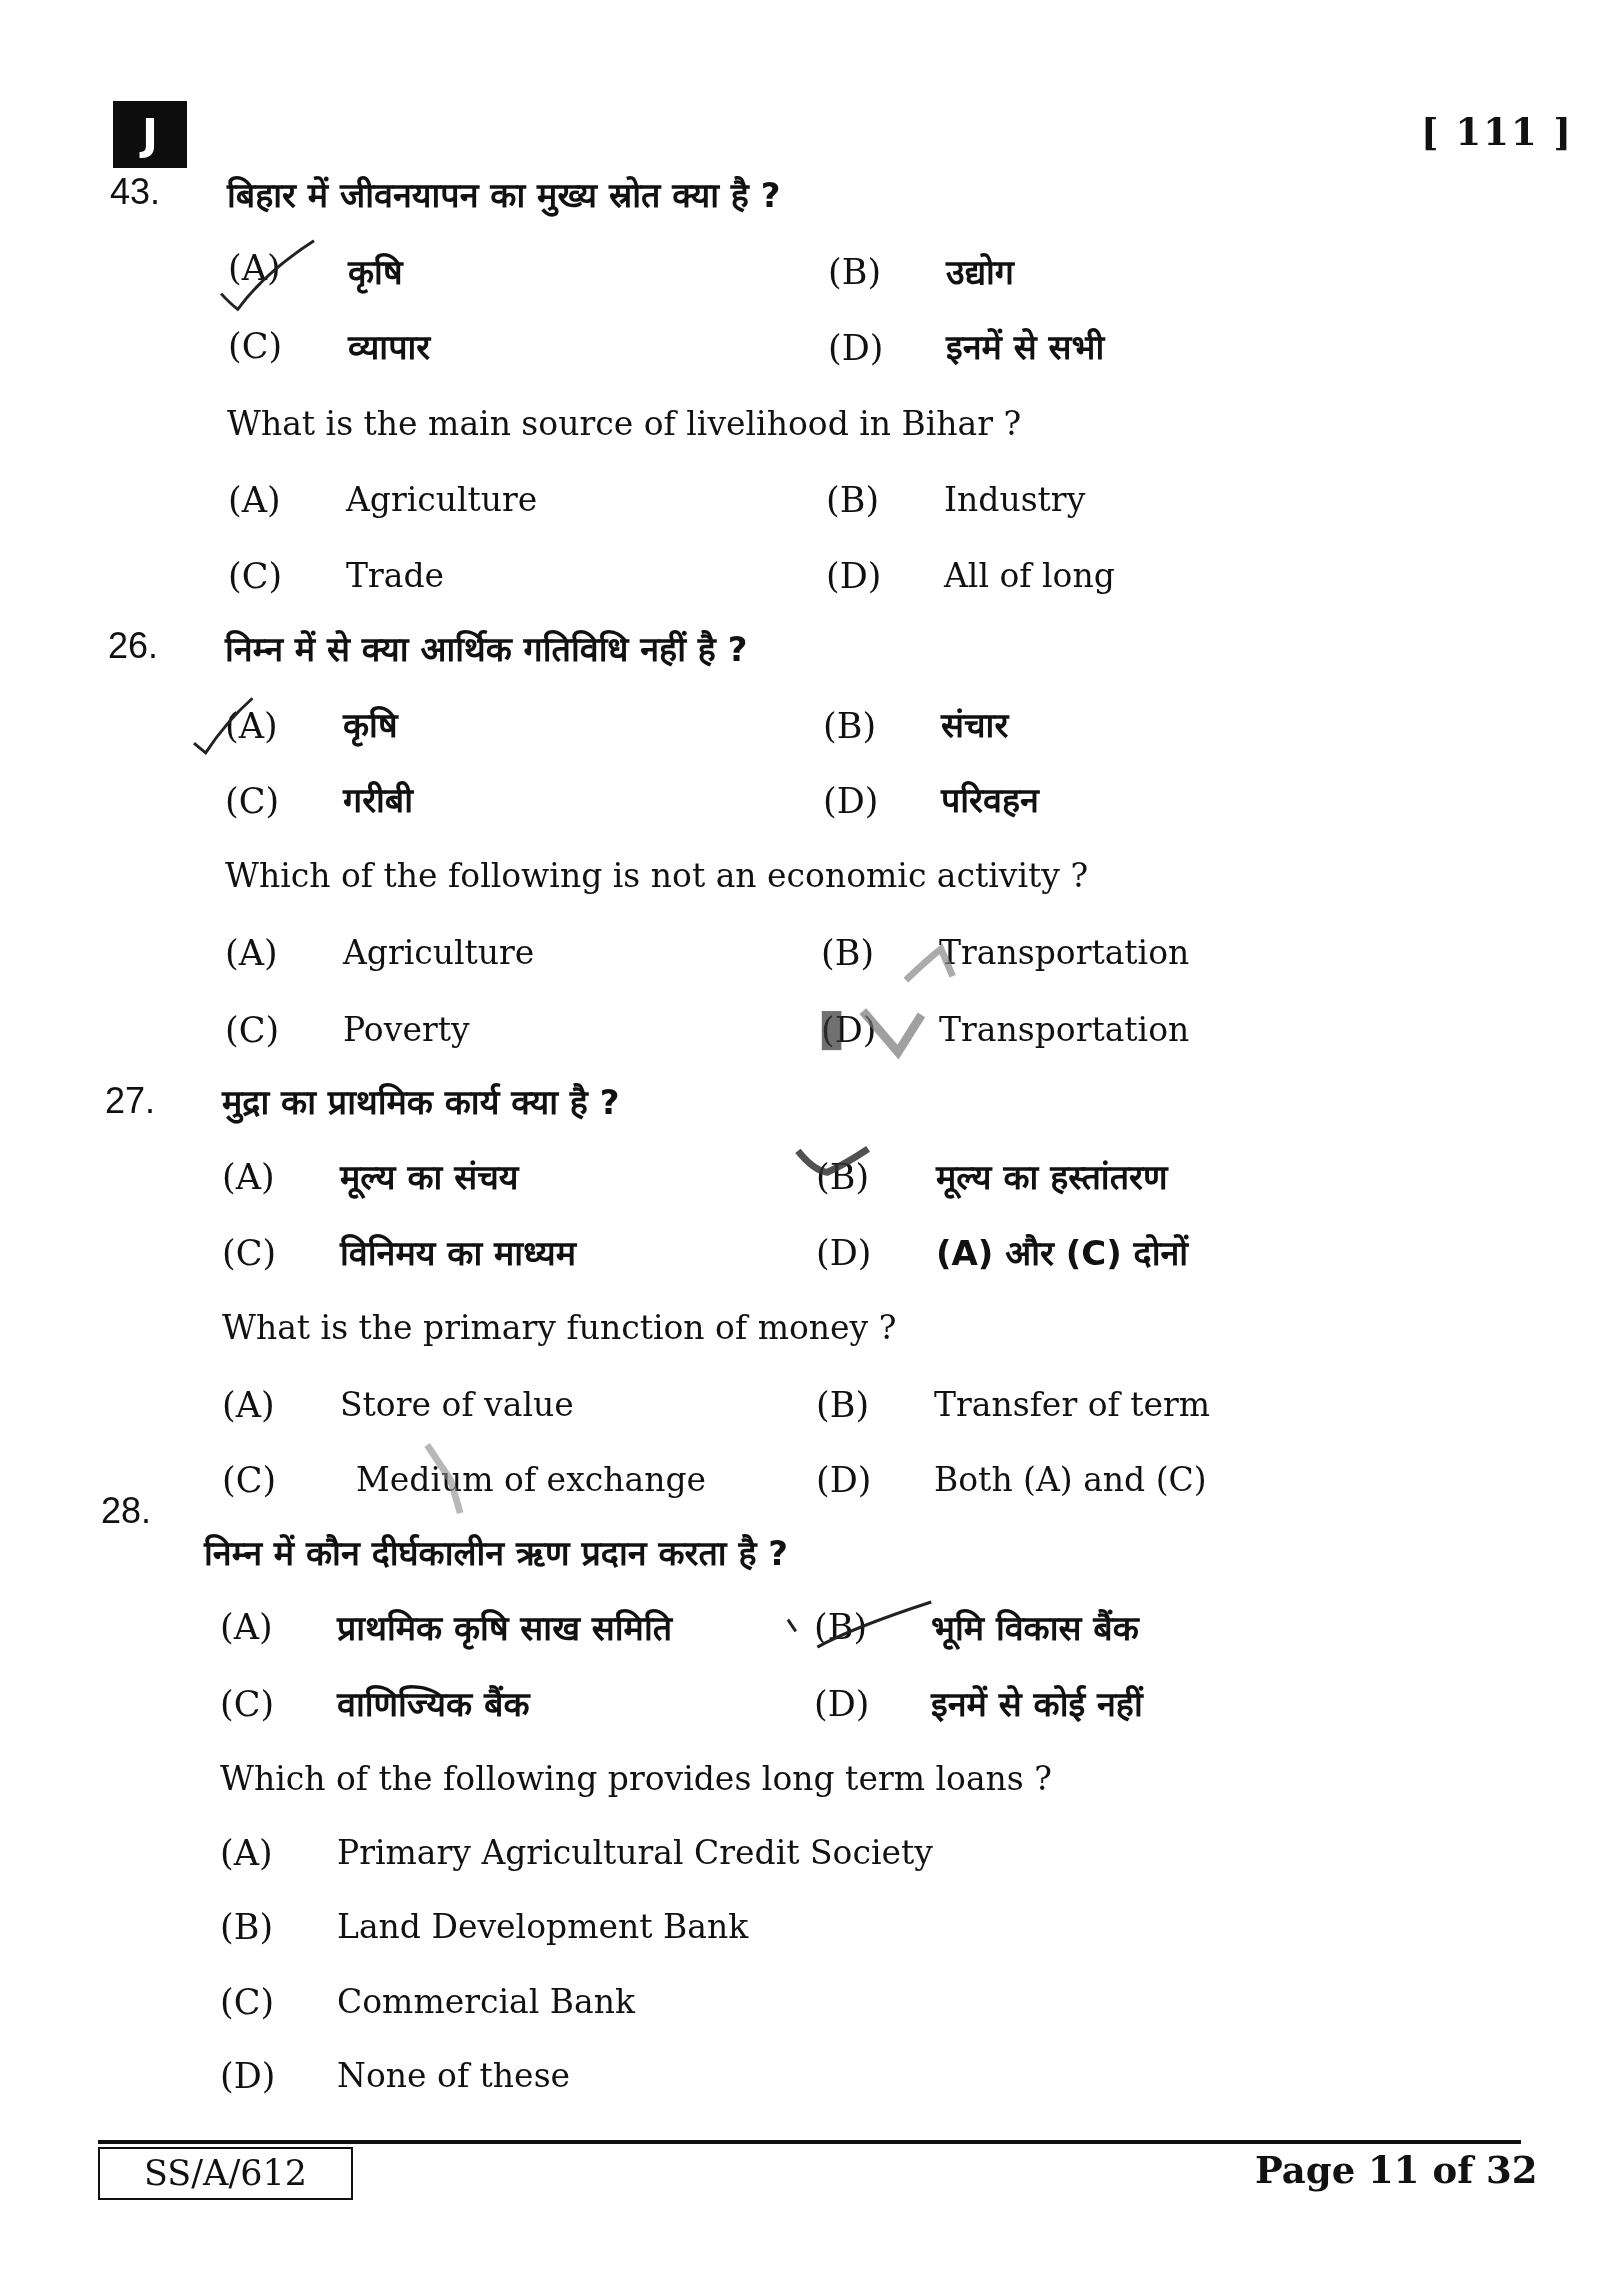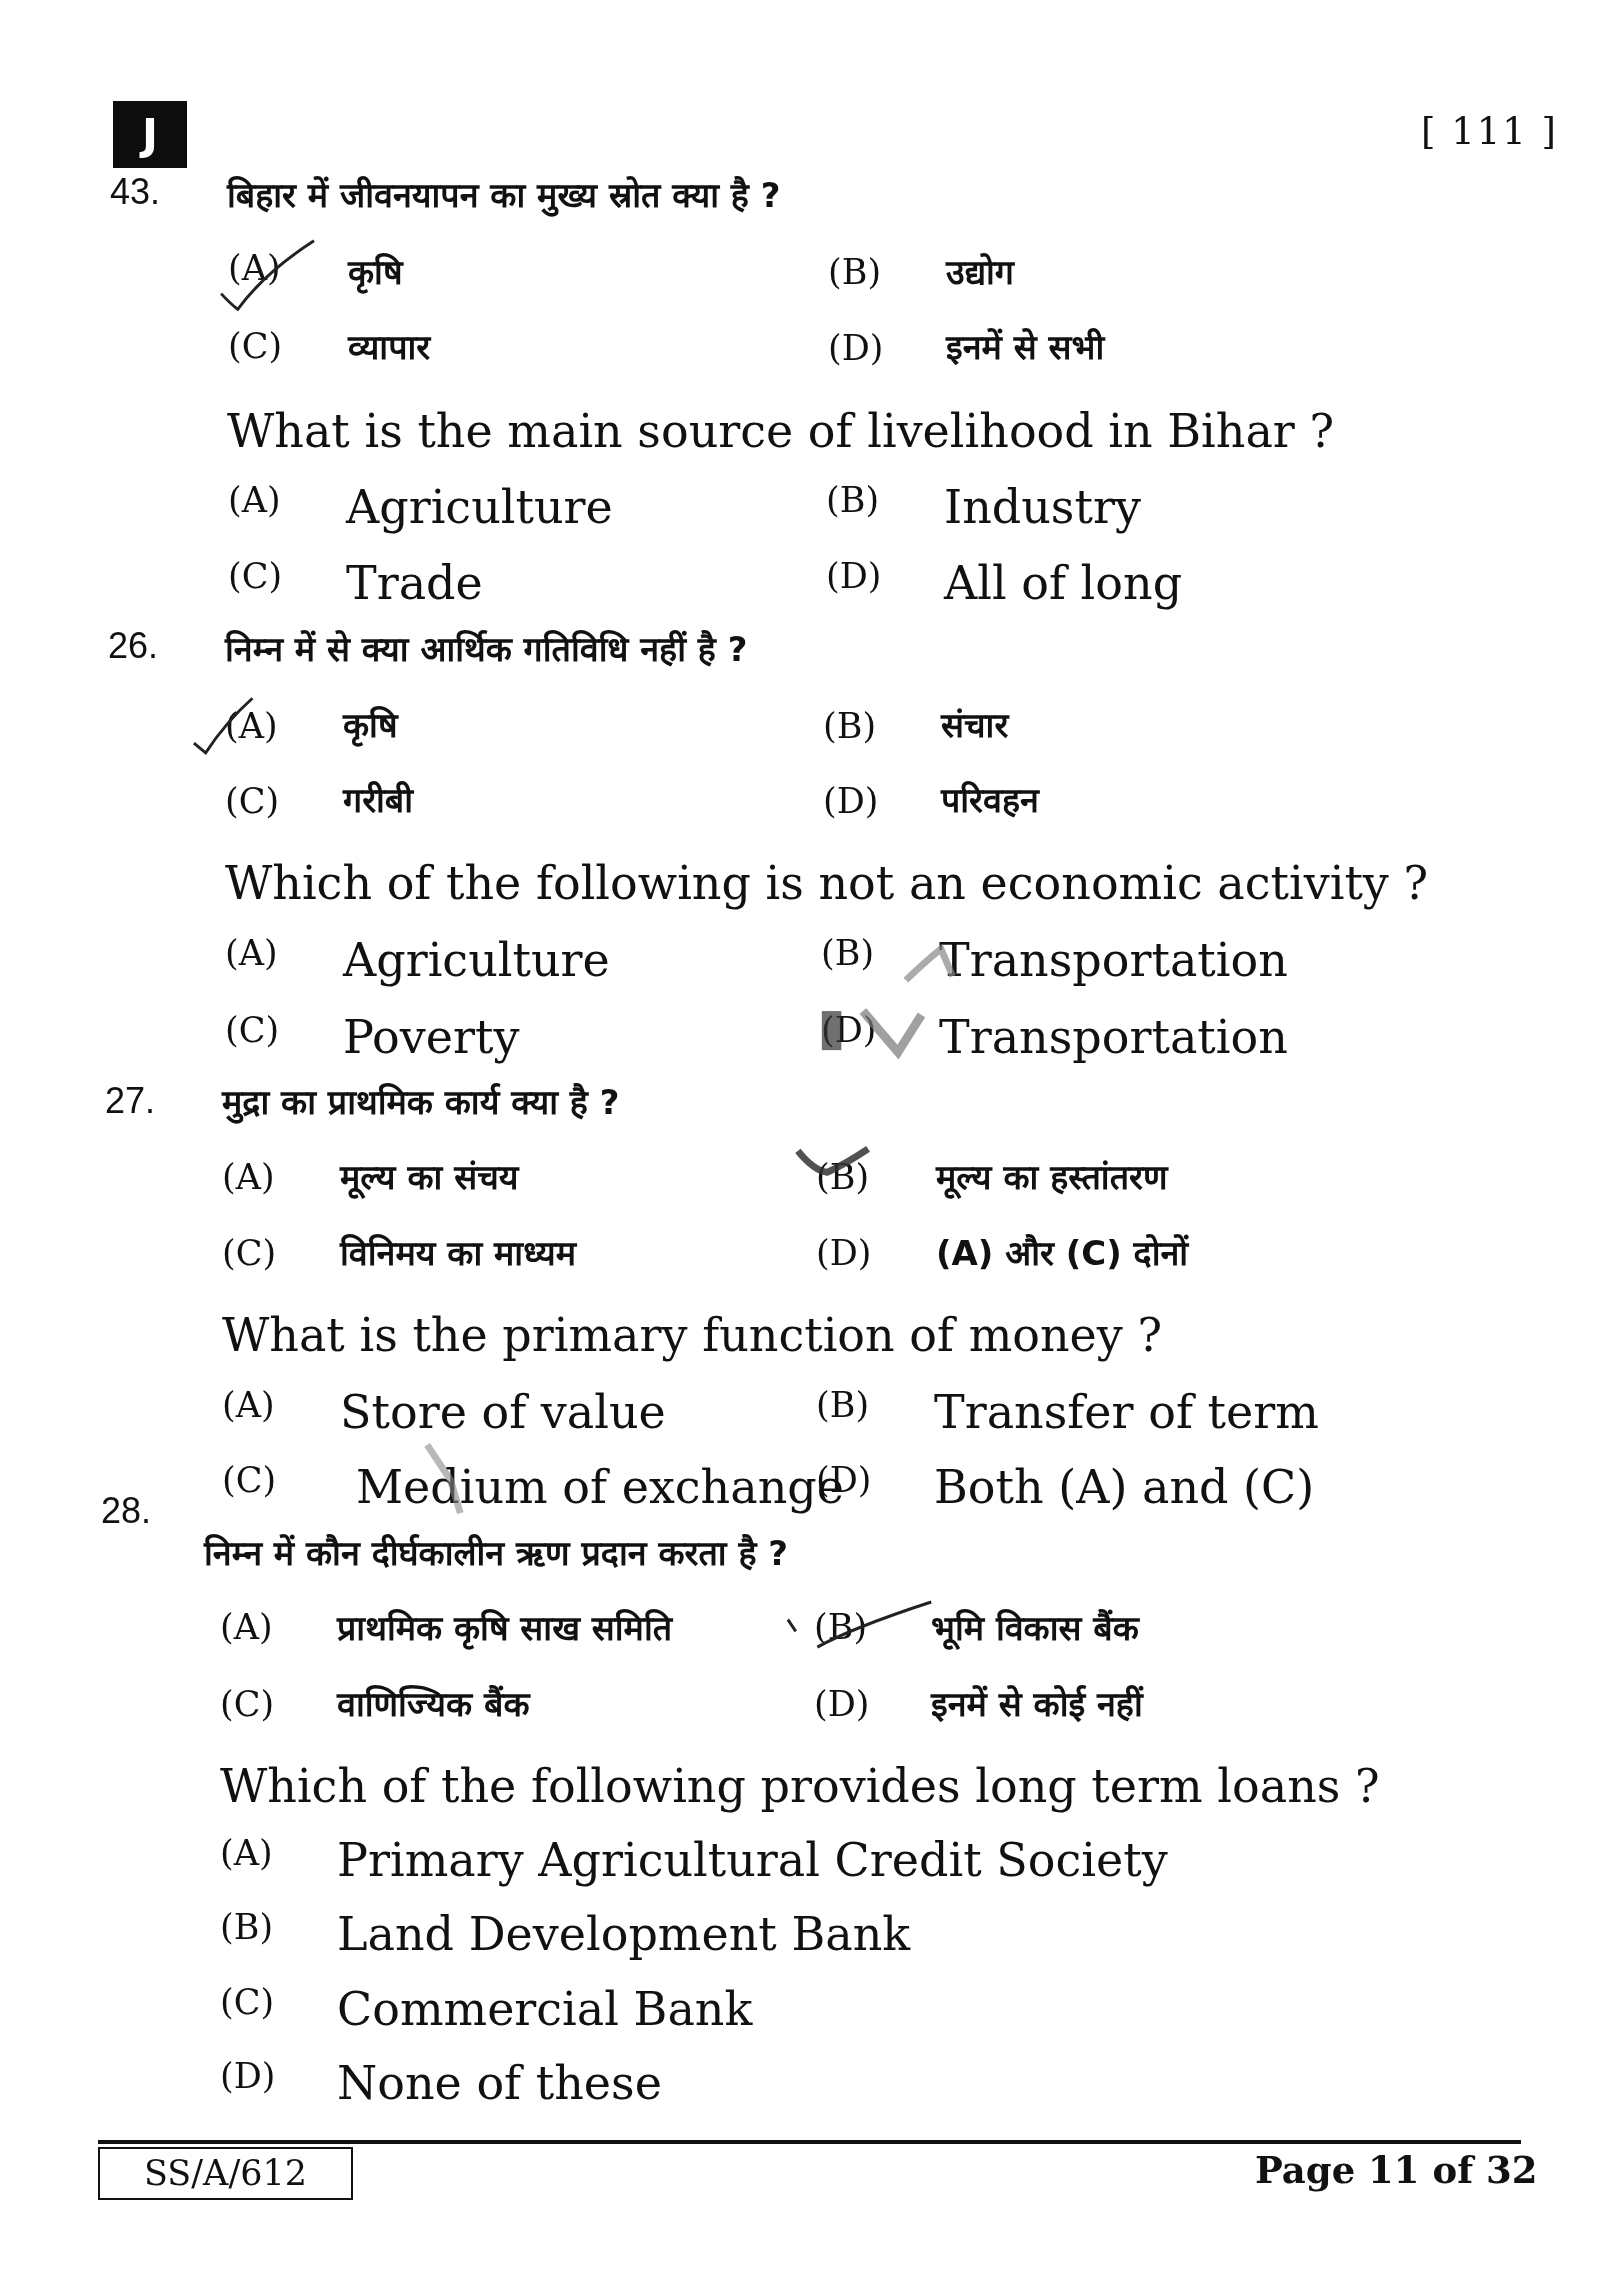--- a/index.html
+++ b/index.html
@@ -7,24 +7,24 @@
     width: 1621px; height: 2293px; position: relative; overflow: hidden;
     background: #ffffff; color: #111111;
     font-family: "DejaVu Serif", "Liberation Serif", serif;
   }
   .abs { position: absolute; white-space: nowrap; }
   .badge {
     left: 113px; top: 101px; width: 74px; height: 67px; background: #0d0d0d;
     color: #ffffff; font-family: "DejaVu Sans", sans-serif; font-weight: bold;
     font-size: 43px; line-height: 67px; text-align: center;
   }
-  .pageref { left: 1421px; top: 110px; font-size: 37px; font-weight: normal; letter-spacing: 2px; }
+  .pageref { left: 1421px; top: 110px; font-size: 37px; font-weight: bold; letter-spacing: 2px; }
   .qnum { font-family: "Liberation Sans", sans-serif; font-size: 36px; }
   .hi { font-family: "DejaVu Sans", sans-serif; font-size: 34px; font-weight: bold; }
-  .en { font-size: 46px; }
+  .en { font-size: 33px; }
   .lbl { font-size: 35px; }
   .mark {
     position: absolute; pointer-events: none;
   }
   .rule { left: 98px; top: 2140px; width: 1423px; height: 3.9px; background: #111; }
   .codebox {
     left: 98px; top: 2147px; width: 251px; height: 49px; border: 2.9px solid #111;
     font-size: 35px; line-height: 49px; text-align: center; box-sizing: content-box;
   }
   .pageno { left: 1255px; top: 2148px; width: 267px; text-align: left; font-size: 37px; font-weight: bold; }

